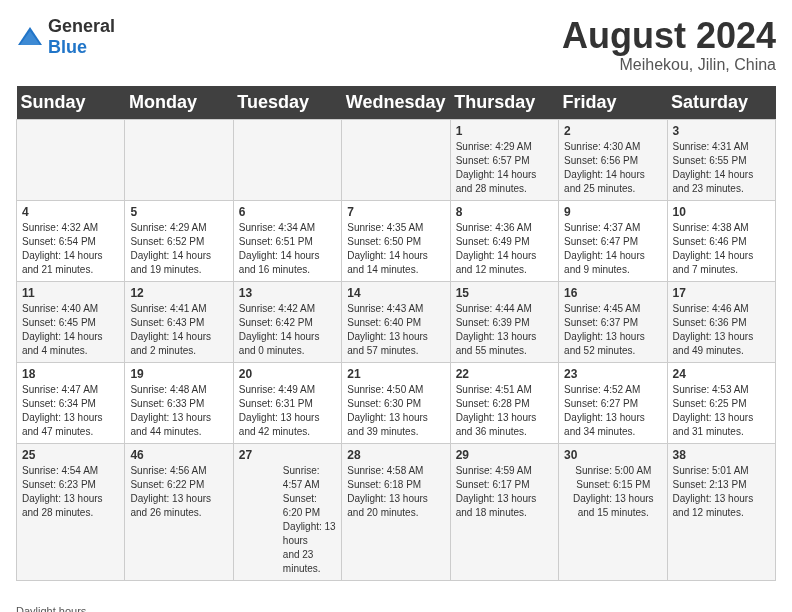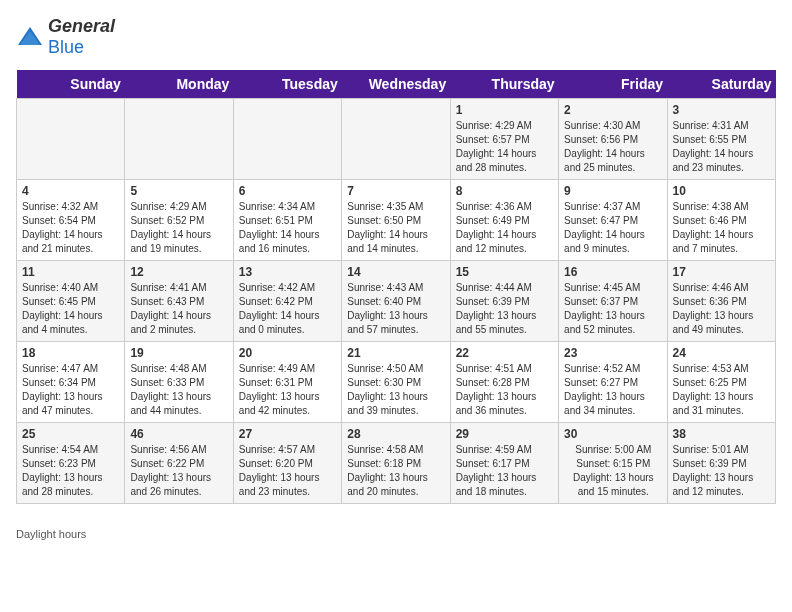--- a/index.html
+++ b/index.html
@@ -37,26 +37,26 @@
     .location-title {
       font-size: 16px;
       color: #555;
     }
     table {
       width: 100%;
       border-collapse: collapse;
       table-layout: fixed;
     }
     thead tr th {
-      background-color: #4c1d95;
+      background-color: #404040;
       color: #fff;
-      font-size: 14px;
+      font-size: 18px;
       font-weight: bold;
       padding: 6px 4px;
-      text-align: right;
+      text-align: left;
     }
     tbody tr td {
       border: 1px solid #ccc;
       vertical-align: top;
       padding: 4px 4px 4px 5px;
       font-size: 10.5px;
       color: #333;
       height: 80px;
       background: #fff;
     }
@@ -90,23 +90,27 @@
 </head>
 <body>
 
 <div class="header-area">
   <div class="logo">
     <svg class="logo-icon" viewBox="0 0 28 24" xmlns="http://www.w3.org/2000/svg">
       <polygon points="14,2 26,20 2,20" fill="#2175c8"></polygon>
       <polygon points="14,6 24,20 4,20" fill="#5aa0e0" opacity="0.5"></polygon>
     </svg>
     <div>
-      <span style="font-size:18px;font-weight:bold;color:#333;font-style:italic;">General</span><br>
-      <span style="font-size:18px;font-weight:normal;color:#2175c8;">Blue</span>
+      <span style="font-size:18px;font-weight:bold;color:#333;">General</span><br>
+      <span style="font-size:18px;font-weight:bold;color:#2175c8;">Blue</span>
     </div>
+  </div>
+  <div class="title-area">
+    <div class="month-title">August 2024</div>
+    <div class="location-title">Meihekou, Jilin, China</div>
   </div>
 </div>
 
 <table>
   <thead>
     <tr>
     <th>Sunday</th>
         <th>Monday</th>
         <th>Tuesday</th>
         <th>Wednesday</th>
@@ -306,21 +310,21 @@
         </td>
         <td>
           <span class="day-number">46</span>
           <div class="day-info" style="white-space: pre-line;">Sunrise: 4:56 AM
 Sunset: 6:22 PM
 Daylight: 13 hours
 and 26 minutes.</div>
         </td>
         <td>
           <span class="day-number">27</span>
-          <div class="day-info" style="white-space: pre-line;">Sunrise: 4:57 AM
+          <div class="day-info" style="white-space: pre-line; margin-left: 44px;">Sunrise: 4:57 AM
 Sunset: 6:20 PM
 Daylight: 13 hours
 and 23 minutes.</div>
         </td>
         <td>
           <span class="day-number">28</span>
           <div class="day-info" style="white-space: pre-line;">Sunrise: 4:58 AM
 Sunset: 6:18 PM
 Daylight: 13 hours
 and 20 minutes.</div>
@@ -335,21 +339,21 @@
         <td>
           <span class="day-number">30</span>
           <div class="day-info" style="white-space: pre-line; text-align: center;">Sunrise: 5:00 AM
 Sunset: 6:15 PM
 Daylight: 13 hours
 and 15 minutes.</div>
         </td>
         <td>
           <span class="day-number">38</span>
           <div class="day-info" style="white-space: pre-line;">Sunrise: 5:01 AM
-Sunset: 6:39 PM
+Sunset: 2:13 PM
 Daylight: 13 hours
 and 12 minutes.</div>
         </td>
       </tr>
     </tbody>
 </table>
 
 <div class="footer">
   <span>Daylight hours</span>
 </div>

